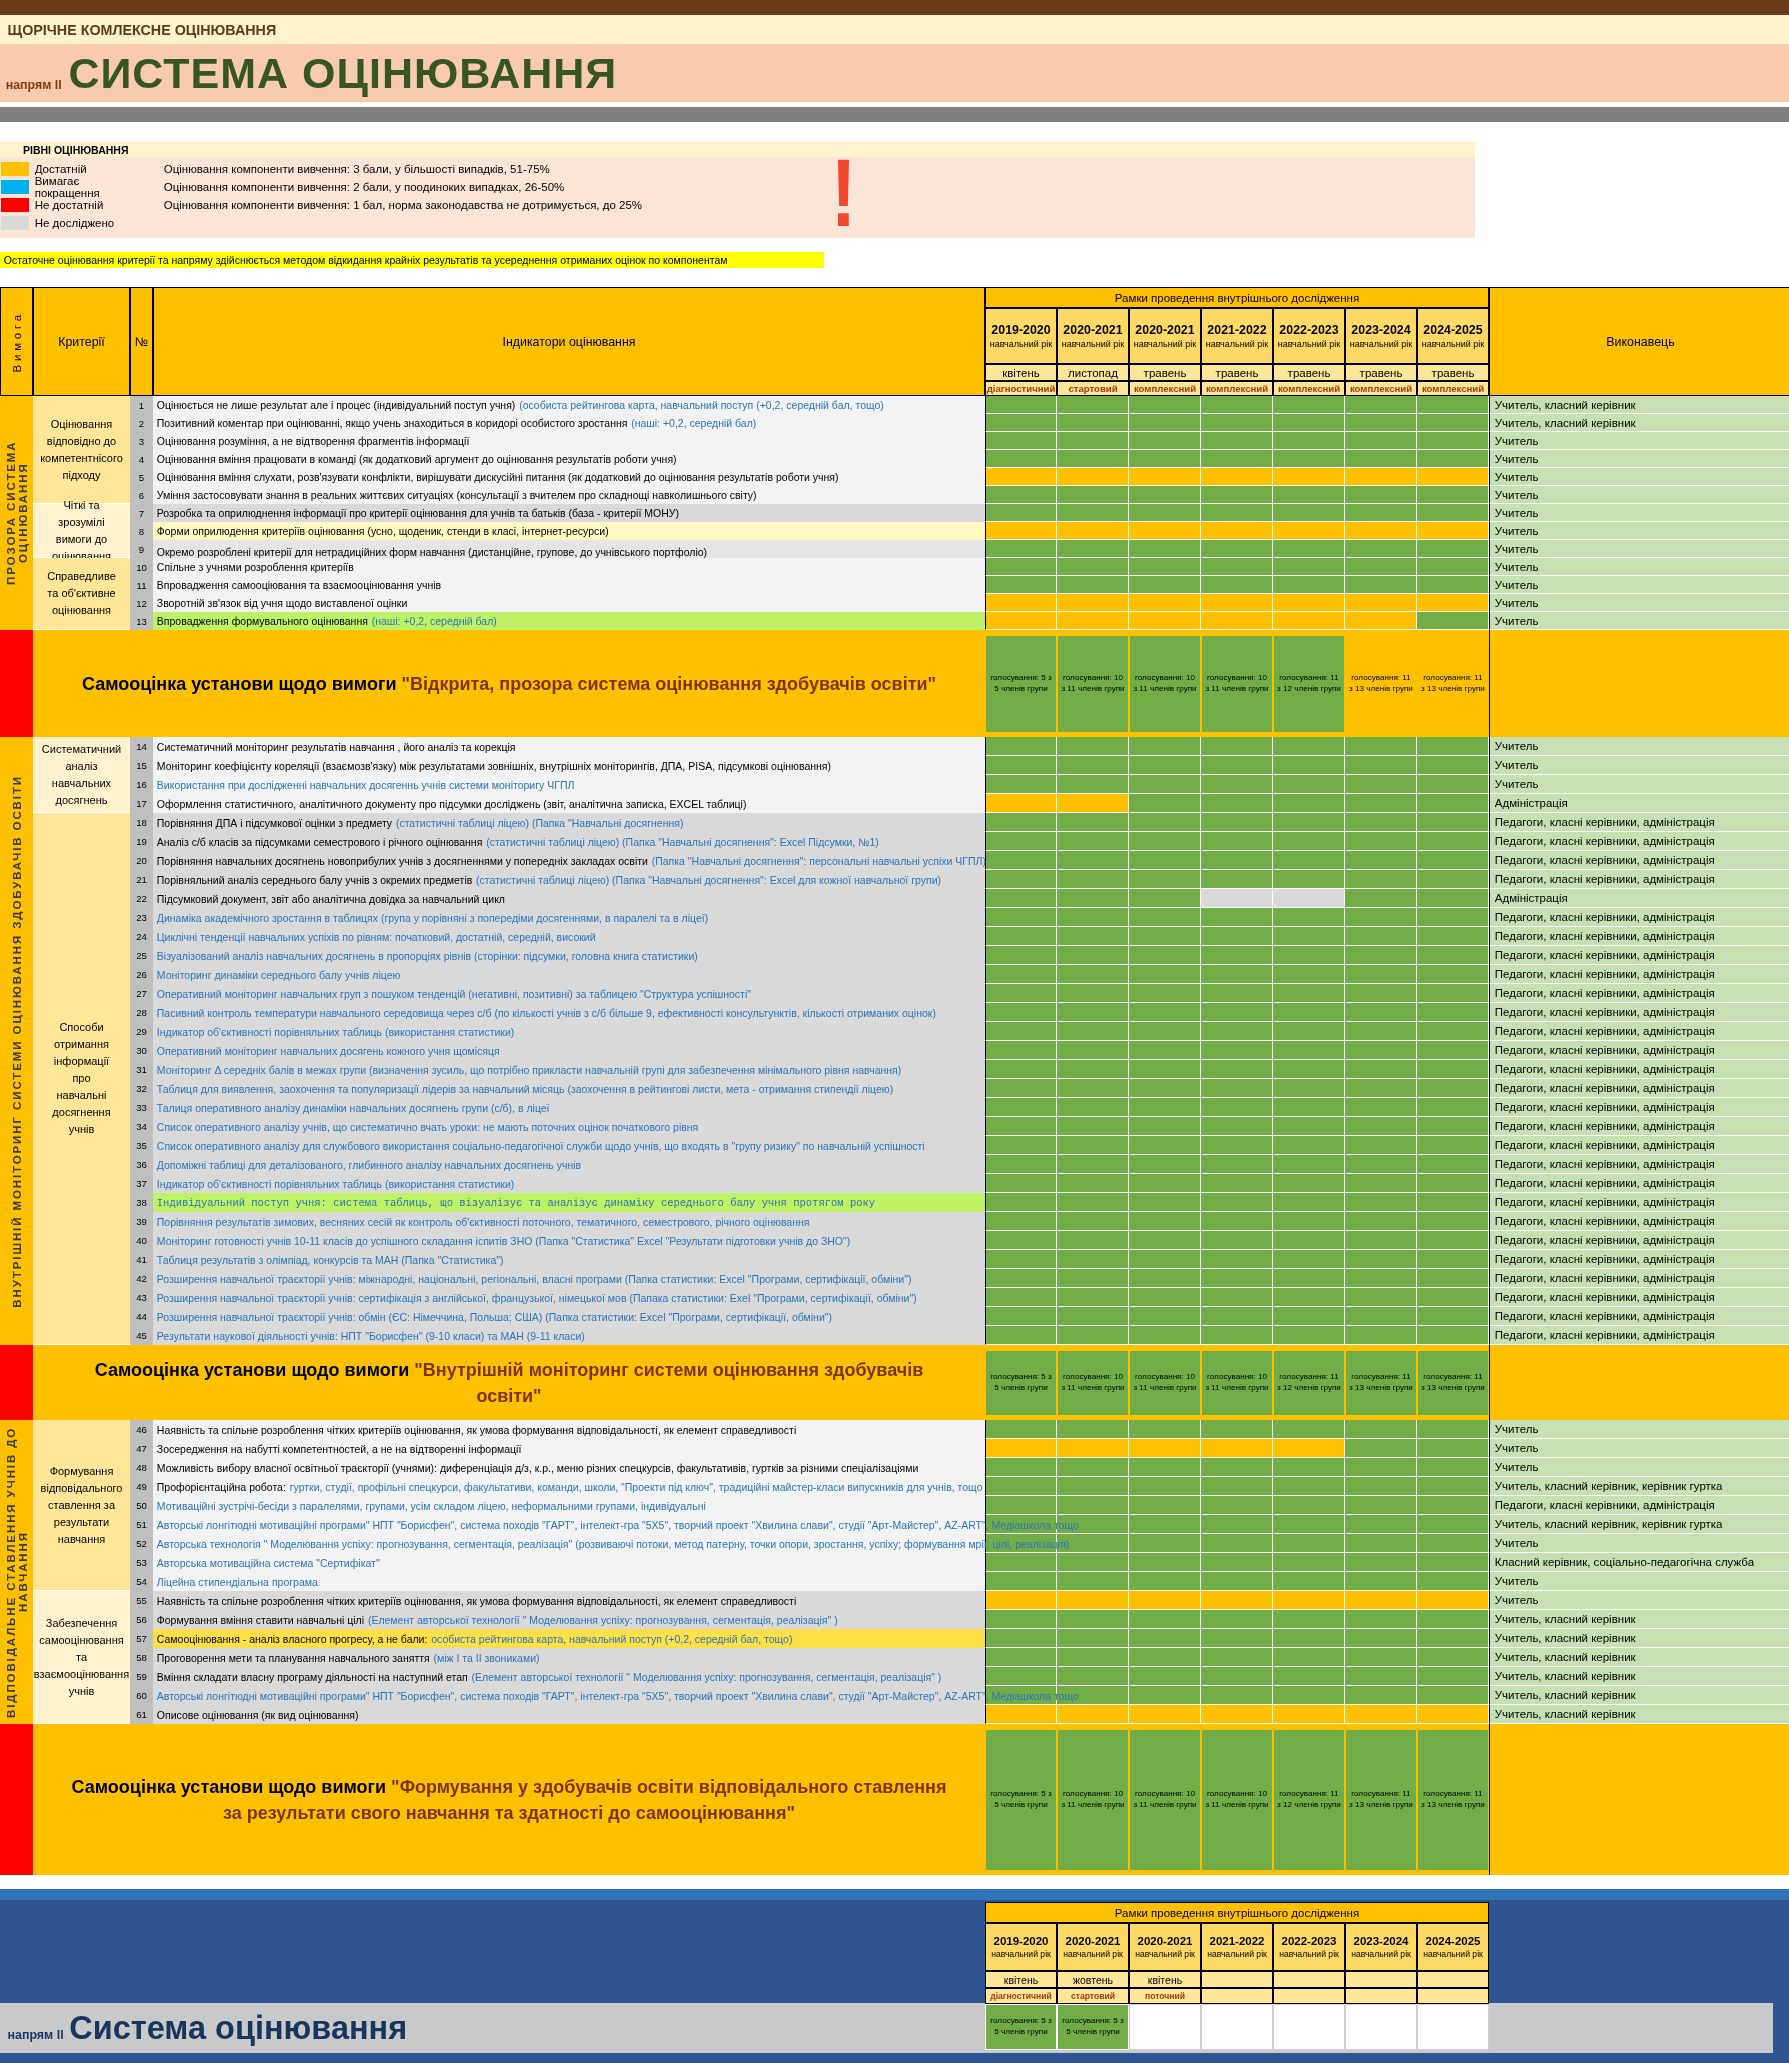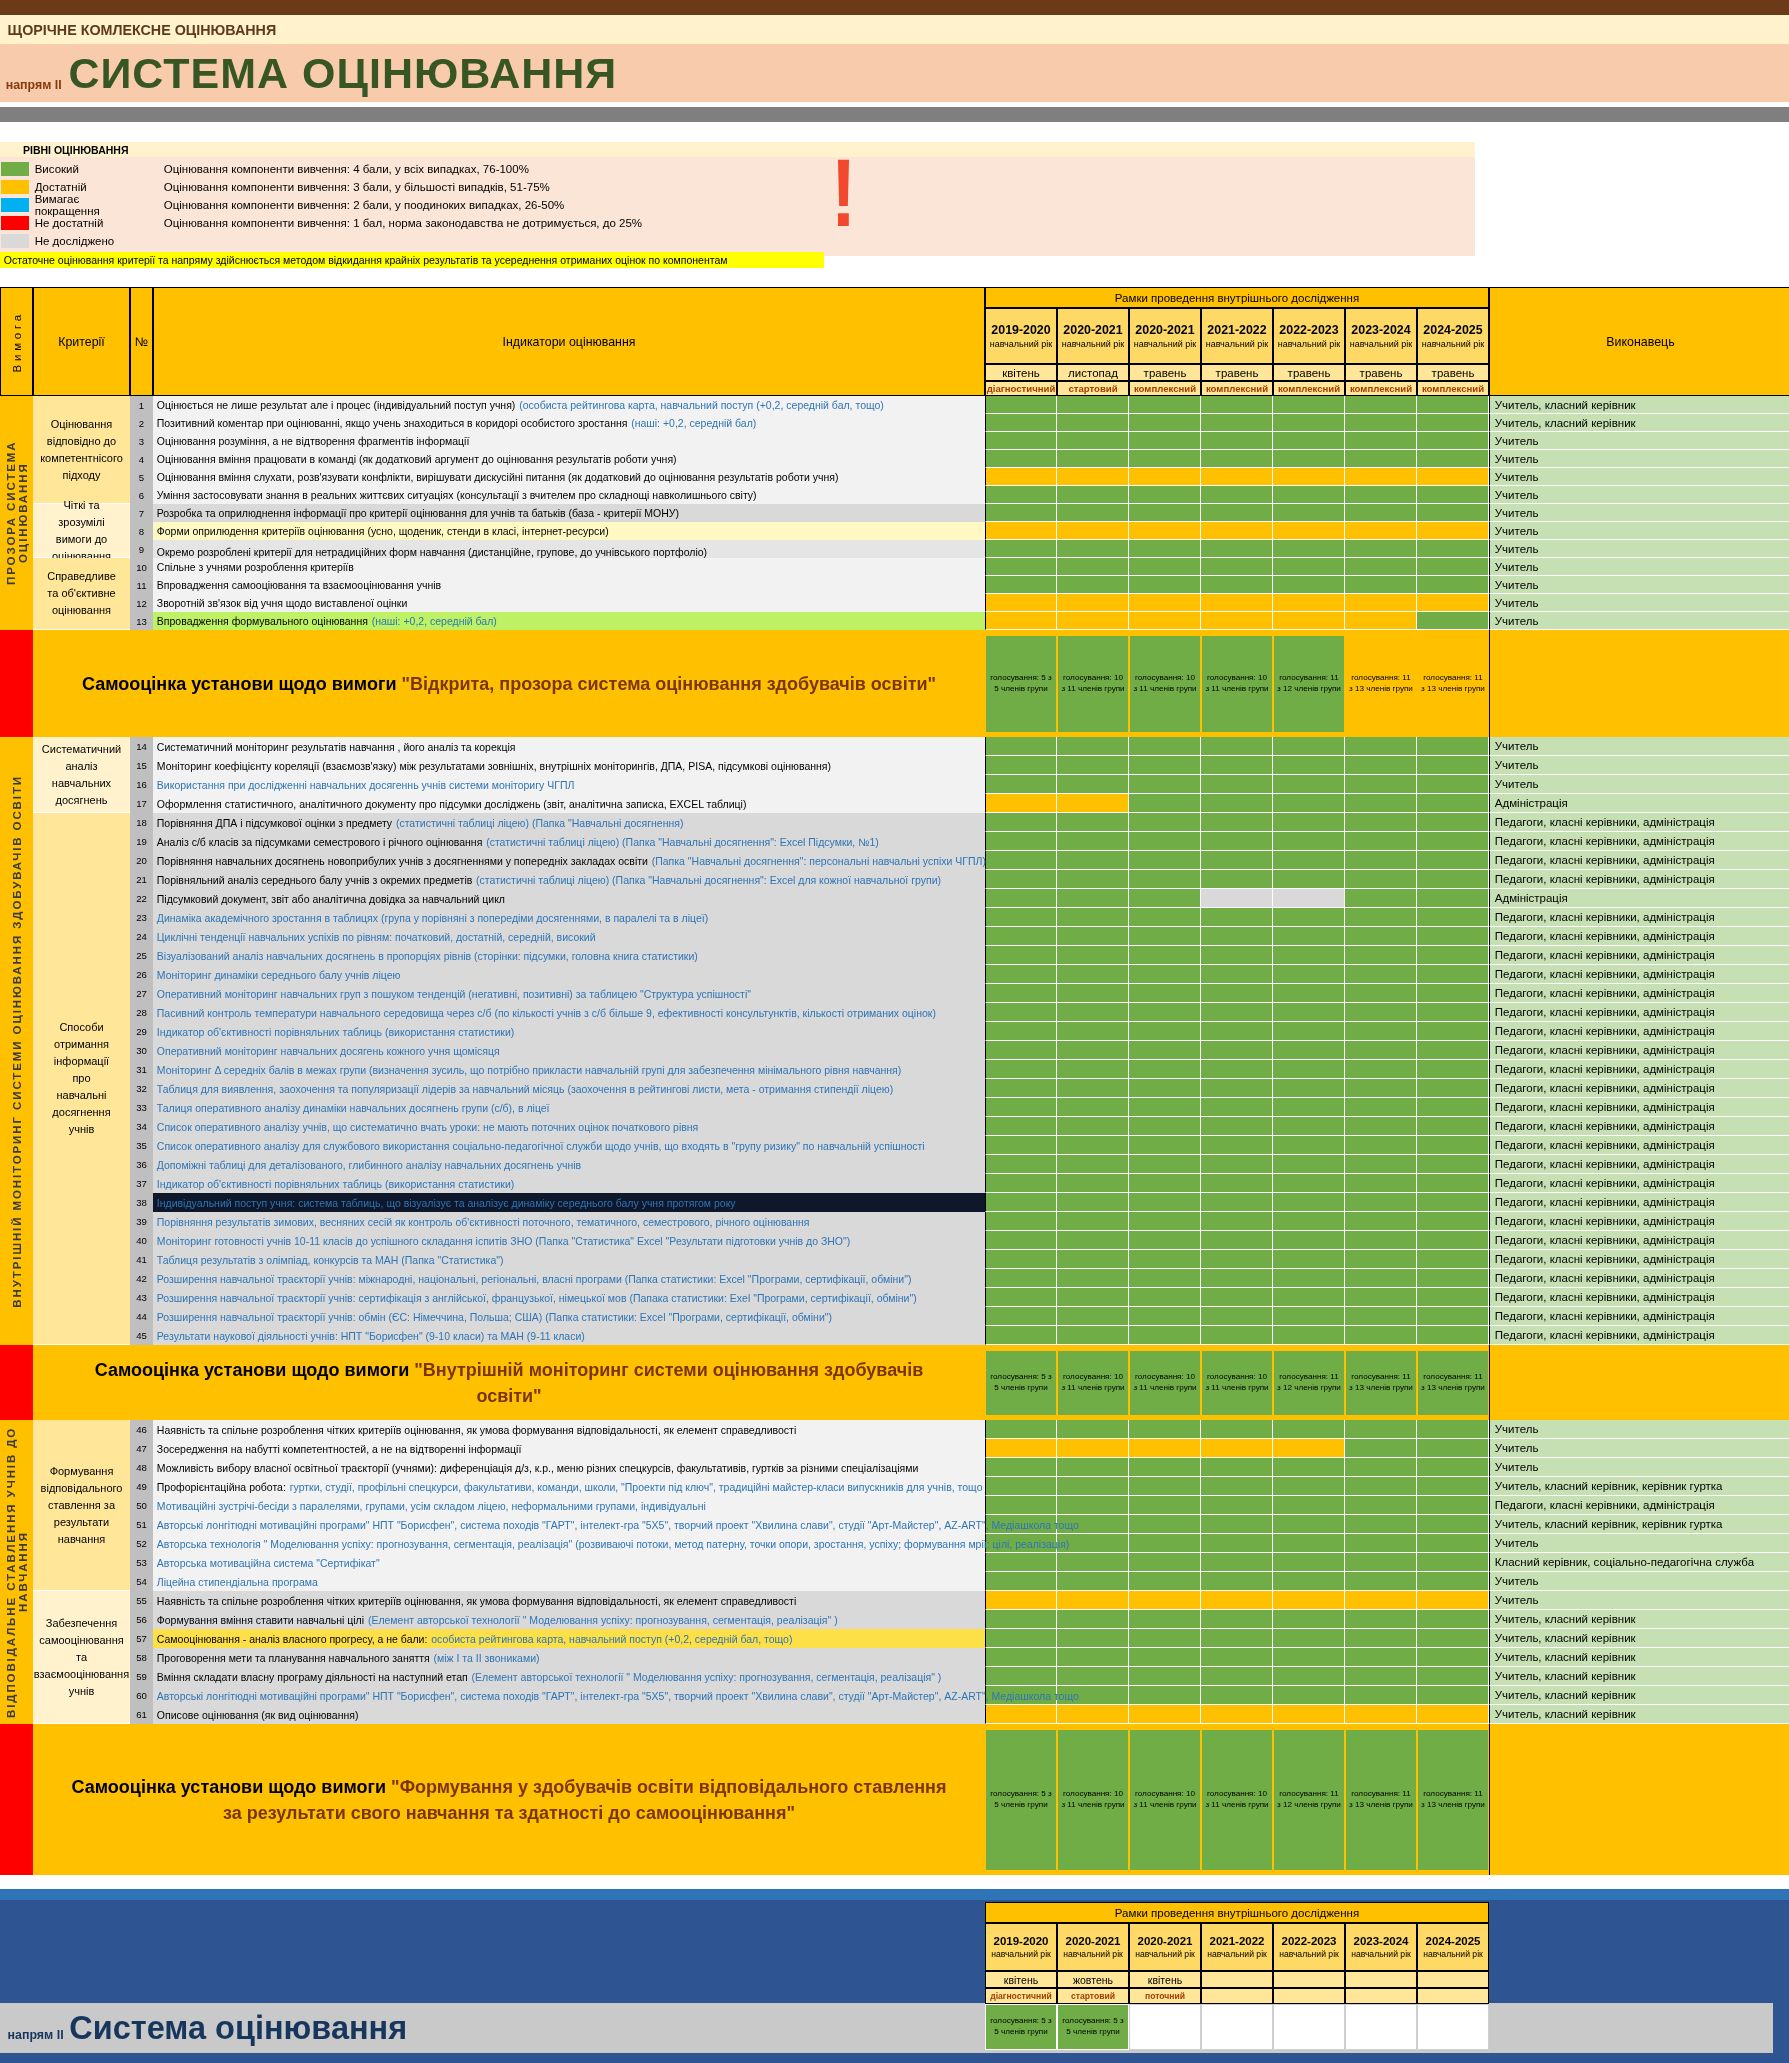--- a/index.html
+++ b/index.html
@@ -74,25 +74,20 @@
   <div class="abs" id="titleband">
     <span id="dir">напрям ІІ</span>
     <span id="maintitle">СИСТЕМА ОЦІНЮВАННЯ</span>
   </div>
   <div class="abs" id="grayband"></div>
 
   <div class="abs" id="legend">
     <div class="legend-head">РІВНІ ОЦІНЮВАННЯ</div>
     <div class="legend-body">
       <div class="legend-row">
-        <div class="swatch" style="background-color: rgb(112, 173, 71);"></div>
-        <div class="legend-label">Високий</div>
-        <div class="legend-desc">Оцінювання компоненти вивчення: 4 бали,  у всіх випадках, 76-100%</div>
-      </div>
-      <div class="legend-row">
         <div class="swatch" style="background-color: rgb(255, 192, 0);"></div>
         <div class="legend-label">Достатній</div>
         <div class="legend-desc">Оцінювання компоненти вивчення: 3 бали,  у більшості випадків, 51-75%</div>
       </div>
       <div class="legend-row">
         <div class="swatch" style="background-color: rgb(0, 176, 240);"></div>
         <div class="legend-label">Вимагає покращення</div>
         <div class="legend-desc">Оцінювання компоненти вивчення: 2 бали,  у поодиноких випадках, 26-50%</div>
       </div>
       <div class="legend-row">
@@ -622,21 +617,21 @@
       </div>
       <div class="lvl first" style="grid-area: 42 / 5 / 43 / 6; background: rgb(112, 173, 71);"></div>
       <div class="lvl" style="grid-area: 42 / 6 / 43 / 7; background: rgb(112, 173, 71);"></div>
       <div class="lvl" style="grid-area: 42 / 7 / 43 / 8; background: rgb(112, 173, 71);"></div>
       <div class="lvl" style="grid-area: 42 / 8 / 43 / 9; background: rgb(112, 173, 71);"></div>
       <div class="lvl" style="grid-area: 42 / 9 / 43 / 10; background: rgb(112, 173, 71);"></div>
       <div class="lvl" style="grid-area: 42 / 10 / 43 / 11; background: rgb(112, 173, 71);"></div>
       <div class="lvl" style="grid-area: 42 / 11 / 43 / 12; background: rgb(112, 173, 71);"></div>
       <div class="exec" style="grid-area: 42 / 12 / 43 / 13;">Педагоги, класні керівники, адміністрація</div>
       <div class="num" style="grid-area: 43 / 3 / 44 / 4;">38</div>
-      <div class="ind blue" style="grid-area: 43 / 4 / 44 / 5; background: #0f172a;">
+      <div class="ind blue" style="grid-area: 43 / 4 / 44 / 5; background: #bef264; font-family: Liberation Mono, monospace;">
         <span class="t">Індивідуальний поступ учня: система таблиць, що візуалізує та аналізує динаміку середнього балу учня протягом року</span>
       </div>
       <div class="lvl first" style="grid-area: 43 / 5 / 44 / 6; background: rgb(112, 173, 71);"></div>
       <div class="lvl" style="grid-area: 43 / 6 / 44 / 7; background: rgb(112, 173, 71);"></div>
       <div class="lvl" style="grid-area: 43 / 7 / 44 / 8; background: rgb(112, 173, 71);"></div>
       <div class="lvl" style="grid-area: 43 / 8 / 44 / 9; background: rgb(112, 173, 71);"></div>
       <div class="lvl" style="grid-area: 43 / 9 / 44 / 10; background: rgb(112, 173, 71);"></div>
       <div class="lvl" style="grid-area: 43 / 10 / 44 / 11; background: rgb(112, 173, 71);"></div>
       <div class="lvl" style="grid-area: 43 / 11 / 44 / 12; background: rgb(112, 173, 71);"></div>
       <div class="exec" style="grid-area: 43 / 12 / 44 / 13;">Педагоги, класні керівники, адміністрація</div>

